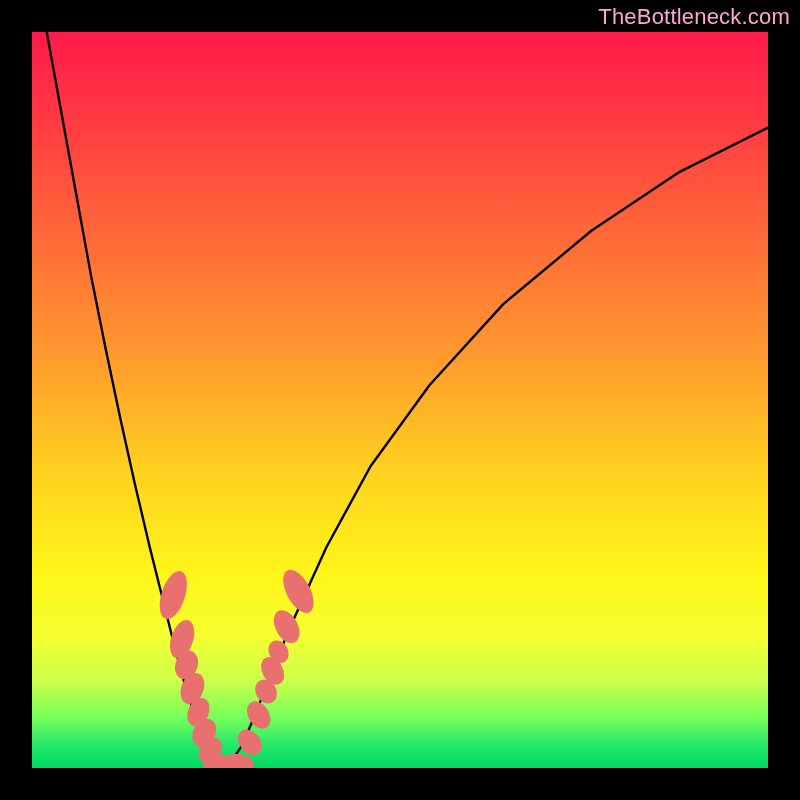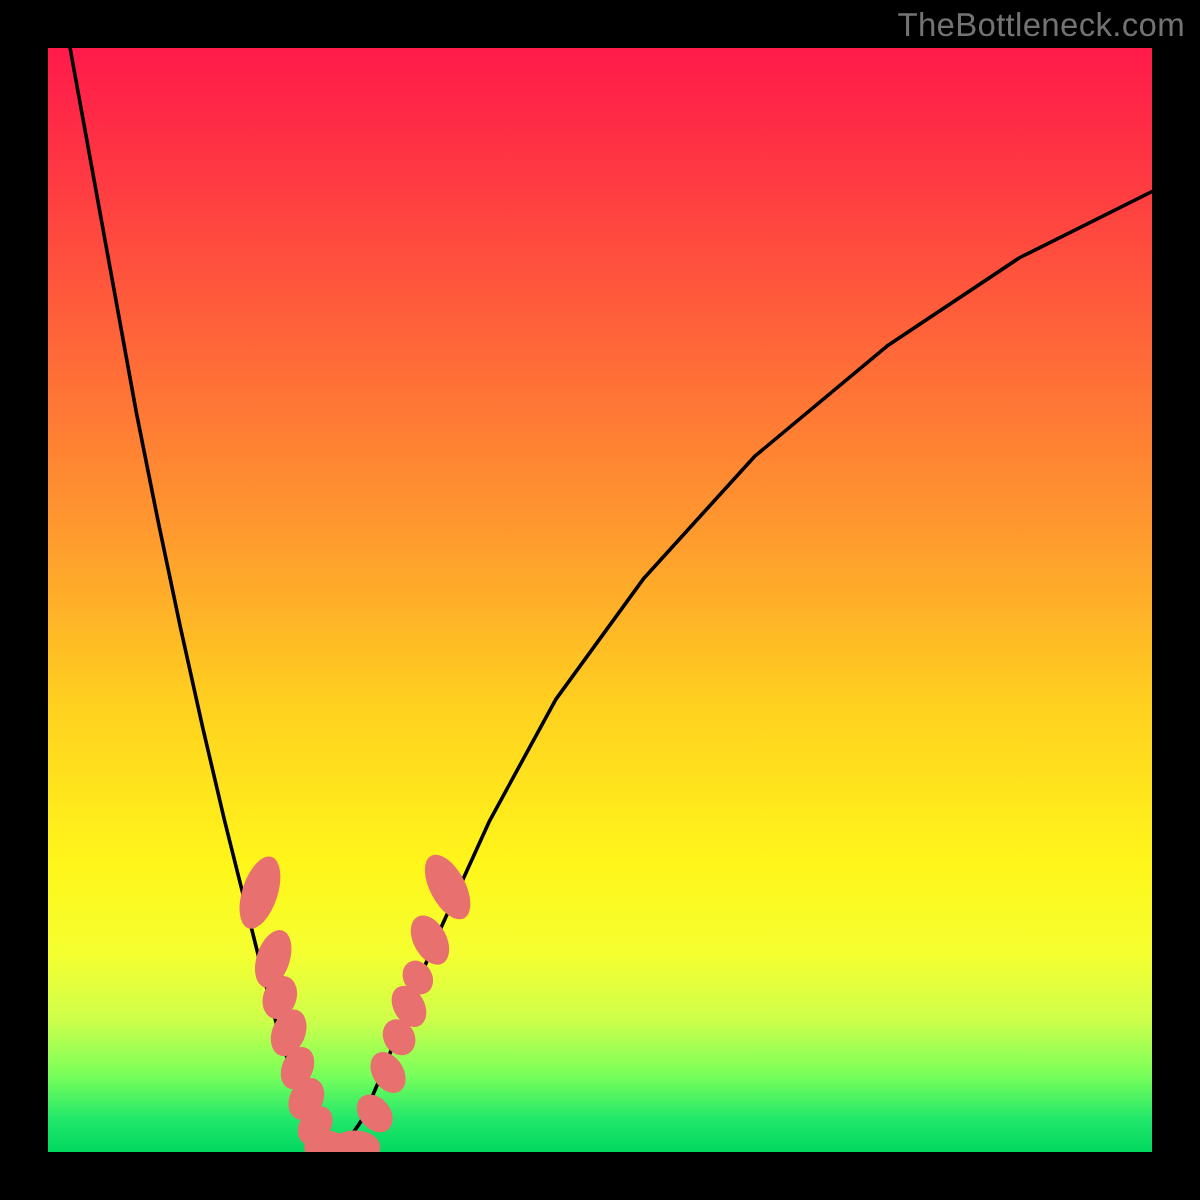--- a/index.html
+++ b/index.html
@@ -43,21 +43,21 @@
     position: absolute;
     left: 0;
     top: 0;
     width: 736px;
     height: 736px;
   }
   .watermark {
     position: absolute;
     top: 4px;
     right: 10px;
-    color: #737373;
+    color: #f9a8d4;
     font-size: 22px;
     font-weight: 400;
     letter-spacing: 0.2px;
     user-select: none;
   }
 </style>
 </head>
 <body>
 
 <div class="stage">

